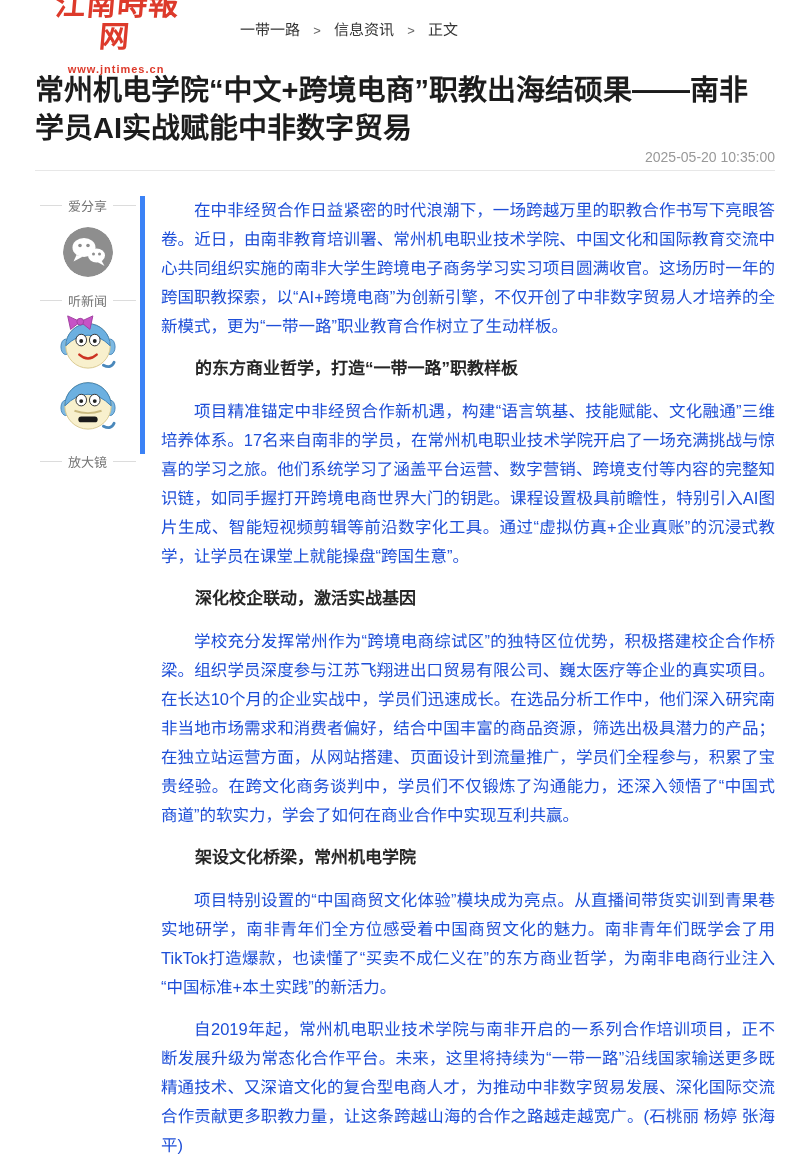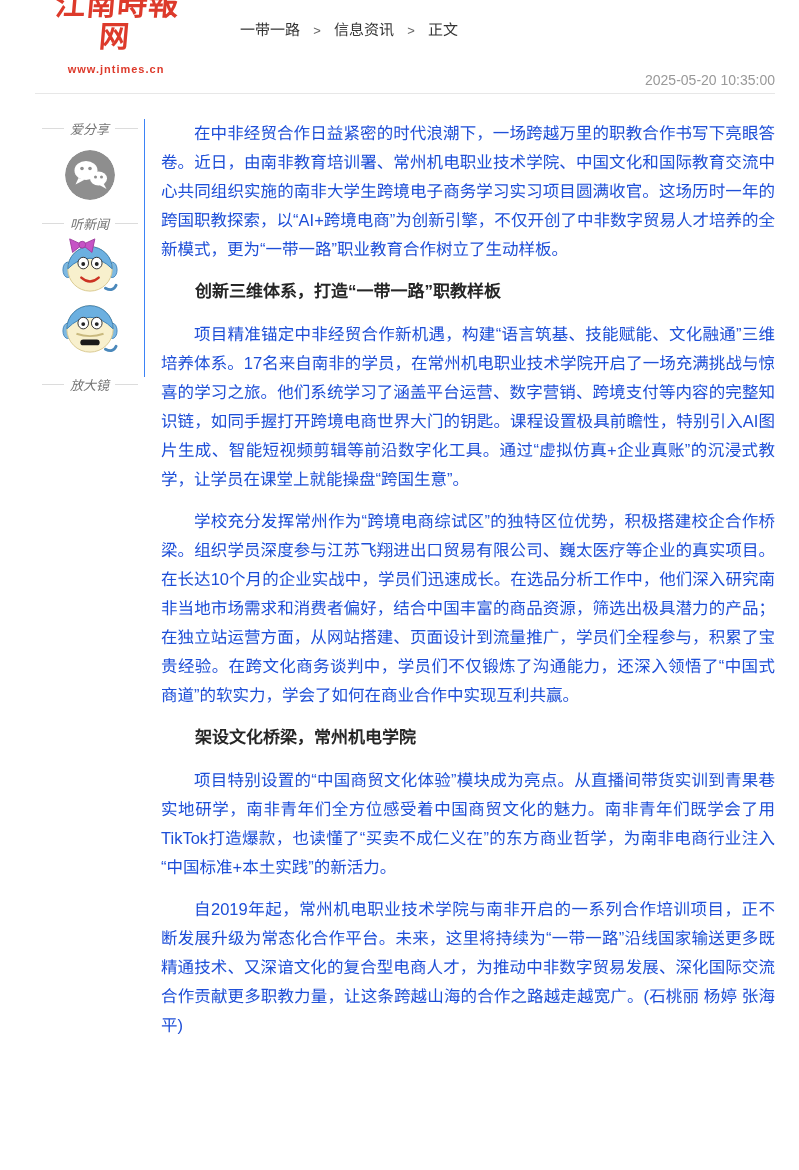--- a/index.html
+++ b/index.html
@@ -24,26 +24,26 @@
   .breadcrumb { margin-left: 48px; font-size: 15px; color: #333; padding-bottom: 8px; }
   .breadcrumb .crumb { cursor: pointer; }
   .breadcrumb .sep { color: #666; margin: 0 9px; font-size: 13px; }
 
   
   .main { padding: 0 24px 0 35px; }
   .article-title {
     margin-top: 13px; font-size: 29px; line-height: 38px;
     font-weight: bold; color: #1c1c1c;
   }
-  .article-date { text-align: right; font-size: 14px; color: #999; margin-top: 14px; height: 18px; }
+  .article-date { text-align: right; font-size: 14px; color: #999; margin-top: 2px; height: 18px; }
   .divider { border: none; border-top: 1px solid #e7e7e7; margin-top: 3px; }
 
   
   .content-row { display: flex; padding-top: 25px; }
-  .sidebar { width: 110px; flex: none; height: 258px; border-right: 1px solid #3b82f6; font-style: italic; }
+  .sidebar { width: 110px; flex: none; height: 258px; border-right: 5px solid #3b82f6; }
   .side-label {
     display: flex; align-items: center; width: 96px; margin: 0 auto;
     font-size: 13px; color: #757575; white-space: nowrap;
   }
   .side-label::before, .side-label::after { content: ""; flex: 1; height: 1px; background: #dcdcdc; }
   .side-label::before { margin-right: 6px; }
   .side-label::after  { margin-left: 6px; }
   .wechat-btn { margin: 12px auto 14px; width: 50px; height: 50px; border-radius: 50%; cursor: pointer; display: block; }
   .mascot-btn { display: block; margin: 3px auto 2px; cursor: pointer; }
   .label-listen { margin-top: 0; }
@@ -74,20 +74,21 @@
       <span class="crumb">一带一路</span>
       <span class="sep">&gt;</span>
       <span class="crumb">信息资讯</span>
       <span class="sep">&gt;</span>
       <span class="crumb">正文</span>
     </nav>
   </header>
 
   <div class="main">
 
+    <h1 class="article-title">常州机电学院“中文+跨境电商”职教出海结硕果——南非学员AI实战赋能中非数字贸易</h1>
     <div class="article-date">2025-05-20 10:35:00</div>
     <hr class="divider">
 
     <div class="content-row">
 
       <aside class="sidebar">
         <div class="side-label">爱分享</div>
 
         <svg class="wechat-btn" viewBox="0 0 50 50" width="50" height="50" aria-hidden="true">
           <circle cx="25" cy="25" r="25" fill="#8e8e8e"></circle>
@@ -131,22 +132,23 @@
           <circle cx="37" cy="28" r="2" fill="#222222"></circle>
           <path d="M16 38 Q30 43 44 38" stroke="#c9b97e" stroke-width="2" fill="none"></path>
           <rect x="20" y="44" width="20" height="6" rx="3" fill="#1a1a1a"></rect>
         </svg>
 
         <div class="side-label label-zoom">放大镜</div>
       </aside>
 
       <article class="article-body">
         <p>在中非经贸合作日益紧密的时代浪潮下，一场跨越万里的职教合作书写下亮眼答卷。近日，由南非教育培训署、常州机电职业技术学院、中国文化和国际教育交流中心共同组织实施的南非大学生跨境电子商务学习实习项目圆满收官。这场历时一年的跨国职教探索，以“AI+跨境电商”为创新引擎，不仅开创了中非数字贸易人才培养的全新模式，更为“一带一路”职业教育合作树立了生动样板。</p>
-        <h3>创新三维体系，打造“一带一路”职教样板</h3>
+        <h3>的东方商业哲学，打造“一带一路”职教样板</h3>
         <p>项目精准锚定中非经贸合作新机遇，构建“语言筑基、技能赋能、文化融通”三维培养体系。17名来自南非的学员，在常州机电职业技术学院开启了一场充满挑战与惊喜的学习之旅。他们系统学习了涵盖平台运营、数字营销、跨境支付等内容的完整知识链，如同手握打开跨境电商世界大门的钥匙。课程设置极具前瞻性，特别引入AI图片生成、智能短视频剪辑等前沿数字化工具。通过“虚拟仿真+企业真账”的沉浸式教学，让学员在课堂上就能操盘“跨国生意”。</p>
+        <h3>深化校企联动，激活实战基因</h3>
         <p>学校充分发挥常州作为“跨境电商综试区”的独特区位优势，积极搭建校企合作桥梁。组织学员深度参与江苏飞翔进出口贸易有限公司、巍太医疗等企业的真实项目。在长达10个月的企业实战中，学员们迅速成长。在选品分析工作中，他们深入研究南非当地市场需求和消费者偏好，结合中国丰富的商品资源，筛选出极具潜力的产品；在独立站运营方面，从网站搭建、页面设计到流量推广，学员们全程参与，积累了宝贵经验。在跨文化商务谈判中，学员们不仅锻炼了沟通能力，还深入领悟了“中国式商道”的软实力，学会了如何在商业合作中实现互利共赢。</p>
         <h3>架设文化桥梁，常州机电学院</h3>
         <p>项目特别设置的“中国商贸文化体验”模块成为亮点。从直播间带货实训到青果巷实地研学，南非青年们全方位感受着中国商贸文化的魅力。南非青年们既学会了用TikTok打造爆款，也读懂了“买卖不成仁义在”的东方商业哲学，为南非电商行业注入“中国标准+本土实践”的新活力。</p>
         <p>自2019年起，常州机电职业技术学院与南非开启的一系列合作培训项目，正不断发展升级为常态化合作平台。未来，这里将持续为“一带一路”沿线国家输送更多既精通技术、又深谙文化的复合型电商人才，为推动中非数字贸易发展、深化国际交流合作贡献更多职教力量，让这条跨越山海的合作之路越走越宽广。(石桃丽 杨婷 张海平)</p>
       </article>
     </div>
 
   </div>
 </div>
 

